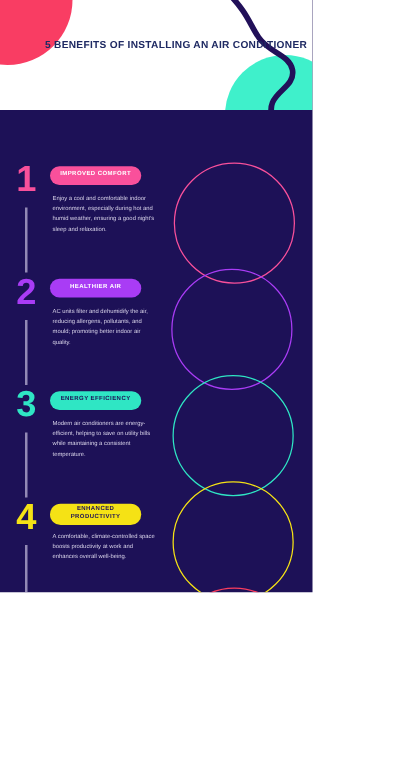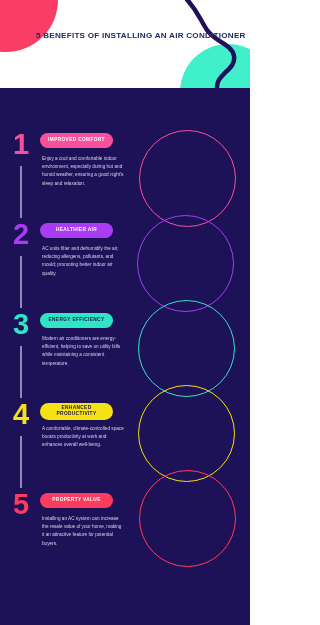--- a/index.html
+++ b/index.html
@@ -6,21 +6,21 @@
     margin: 0;
     padding: 0;
     background: #ffffff;
   }
   body {
     font-family: "Liberation Sans", sans-serif;
   }
   #infographic {
     position: relative;
     width: 250px;
-    height: 625px;
+    height: 474px;
     overflow: hidden;
     background: #1d1157;
   }
 
   
   .header {
     position: absolute;
     left: 0;
     top: 0;
     width: 250px;

